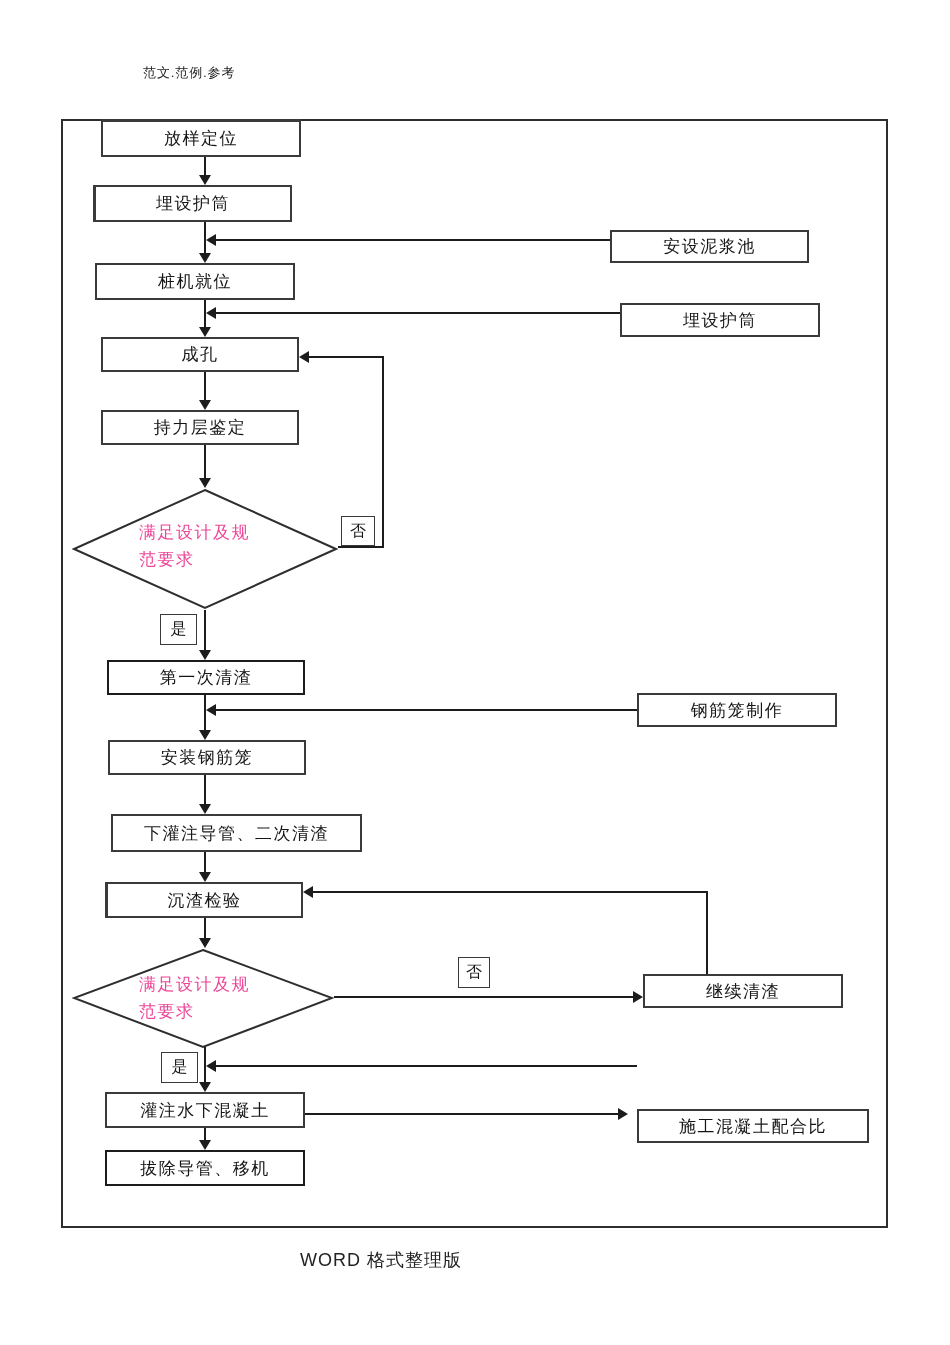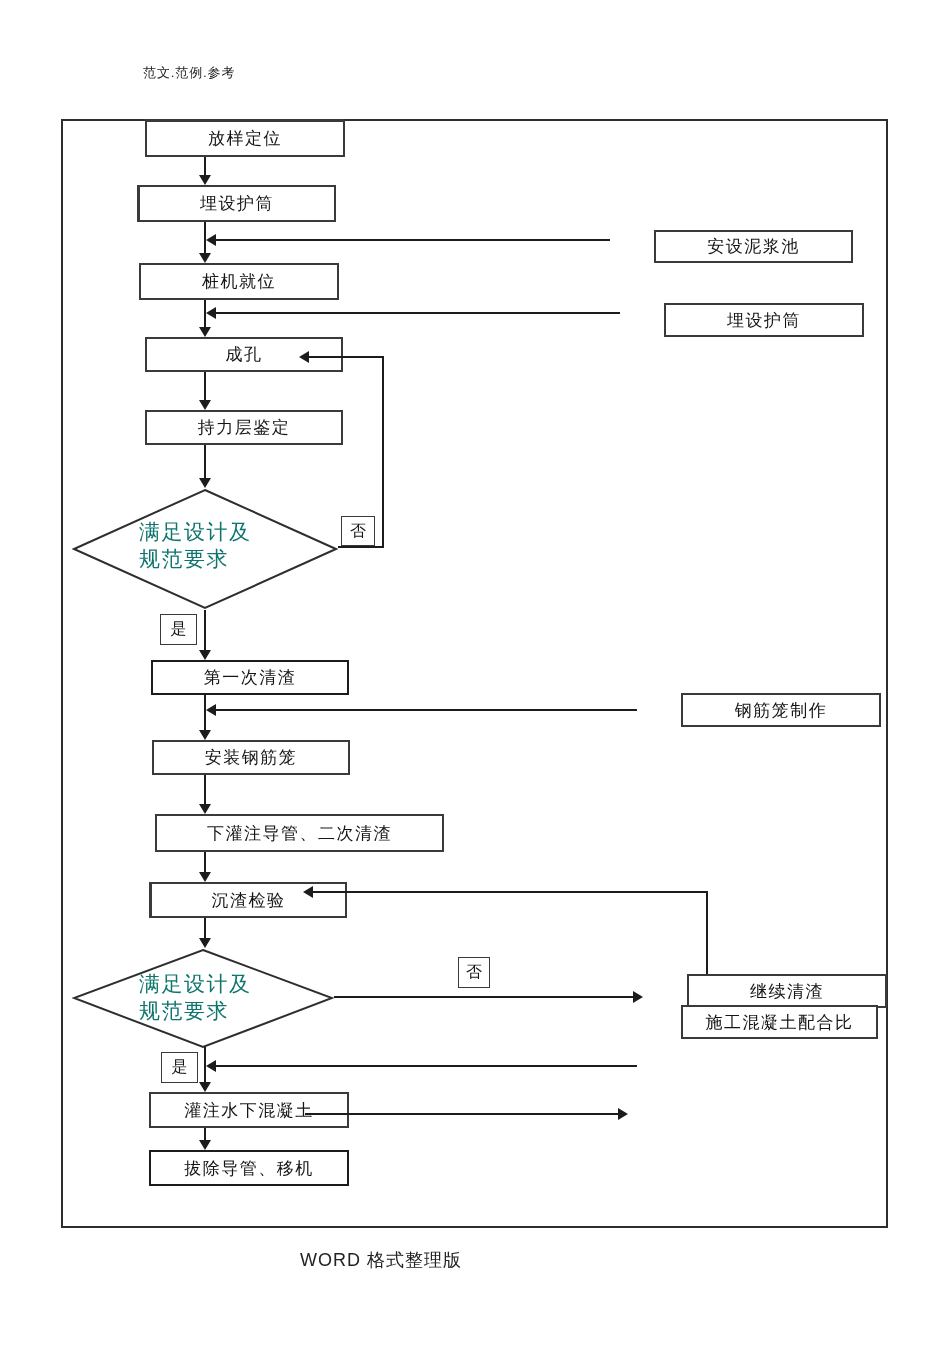--- a/index.html
+++ b/index.html
@@ -23,30 +23,30 @@
     font-family:"Liberation Sans","DejaVu Sans",sans-serif;
     font-size:18px; color:#222; letter-spacing:1px;
   }
   .frame {
     position:absolute; left:61px; top:119px; width:827px; height:1109px;
     border:2px solid #2e2e2e; background:transparent;
   }
   .node {
     position:absolute; background:#fff; border:2px solid #3a3a3a;
     display:flex; align-items:center; justify-content:center;
-    font-size:17px; color:#151515; letter-spacing:1.5px; white-space:nowrap;margin-left:44px;
+    font-size:17px; color:#151515; letter-spacing:1.5px; white-space:nowrap;
   }
   .node.bold { border-width:2.5px; border-color:#1c1c1c; }
   .tag {
     position:absolute; background:#fff; border:1.5px solid #3a3a3a;
     display:flex; align-items:center; justify-content:center;
     font-size:16px; color:#151515;
   }
   .dtext {
-    position:absolute; font-size:21px; color:#0f766e; letter-spacing:1.5px;
+    position:absolute; font-size:17px; color:#ec4899; letter-spacing:1.5px;
     line-height:27px; text-align:left;
   }
   .hl { position:absolute; height:2px; background:#1c1c1c; }
   .vl { position:absolute; width:2px; background:#1c1c1c; }
   .ar { position:absolute; width:0; height:0; }
   .ar.down  { border-left:6px solid transparent; border-right:6px solid transparent; border-top:10px solid #1c1c1c; }
   .ar.left  { border-top:6px solid transparent; border-bottom:6px solid transparent; border-right:10px solid #1c1c1c; }
   .ar.right { border-top:6px solid transparent; border-bottom:6px solid transparent; border-left:10px solid #1c1c1c; }
   .dia { position:absolute; }
   .dia svg { display:block; }
@@ -70,40 +70,40 @@
     <svg width="266" height="122" viewBox="0 0 266 122">
       <polygon points="133,2 264,61 133,120 2,61" fill="#ffffff" stroke="#2e2e2e" stroke-width="2"></polygon>
     </svg>
   </div>
   <div class="dtext" style="left:139px;top:519px;width:119px">满足设计及规范要求</div>
   <div class="tag" style="left:341px;top:516px;width:34px;height:30px">否</div>
   <div class="tag" style="left:160px;top:614px;width:37px;height:31px">是</div>
 
   <div class="node bold" style="left:107px;top:660px;width:198px;height:35px">第一次清渣</div>
   <div class="node" style="left:108px;top:740px;width:198px;height:35px">安装钢筋笼</div>
-  <div class="node" style="left:111px;top:814px;width:289px;height:38px">下灌注导管、二次清渣</div>
+  <div class="node" style="left:111px;top:814px;width:251px;height:38px">下灌注导管、二次清渣</div>
   <div class="node" style="left:105px;top:882px;width:198px;height:36px;border-left-width:3px">沉渣检验</div>
 
   <div class="dia" style="left:72px;top:948px">
     <svg width="262" height="101" viewBox="0 0 262 101">
       <polygon points="131,2 260,50 131,99 2,50" fill="#ffffff" stroke="#2e2e2e" stroke-width="2"></polygon>
     </svg>
   </div>
   <div class="dtext" style="left:139px;top:971px;width:119px">满足设计及规范要求</div>
   <div class="tag" style="left:458px;top:957px;width:32px;height:31px">否</div>
   <div class="tag" style="left:161px;top:1052px;width:37px;height:31px">是</div>
 
   <div class="node" style="left:105px;top:1092px;width:200px;height:36px">灌注水下混凝土</div>
   <div class="node bold" style="left:105px;top:1150px;width:200px;height:36px">拔除导管、移机</div>
 
   <div class="node" style="left:610px;top:230px;width:199px;height:33px">安设泥浆池</div>
   <div class="node" style="left:620px;top:303px;width:200px;height:34px">埋设护筒</div>
   <div class="node" style="left:637px;top:693px;width:200px;height:34px">钢筋笼制作</div>
   <div class="node" style="left:643px;top:974px;width:200px;height:34px">继续清渣</div>
-  <div class="node" style="left:637px;top:1005px;width:197px;height:34px">施工混凝土配合比</div>
+  <div class="node" style="left:637px;top:1109px;width:232px;height:34px">施工混凝土配合比</div>
 
   <div class="vl" style="left:204px;top:157px;height:20px"></div>
   <div class="ar down" style="left:199px;top:175px"></div>
 
   <div class="vl" style="left:204px;top:222px;height:33px"></div>
   <div class="ar down" style="left:199px;top:253px"></div>
 
   <div class="vl" style="left:204px;top:300px;height:29px"></div>
   <div class="ar down" style="left:199px;top:327px"></div>
 

